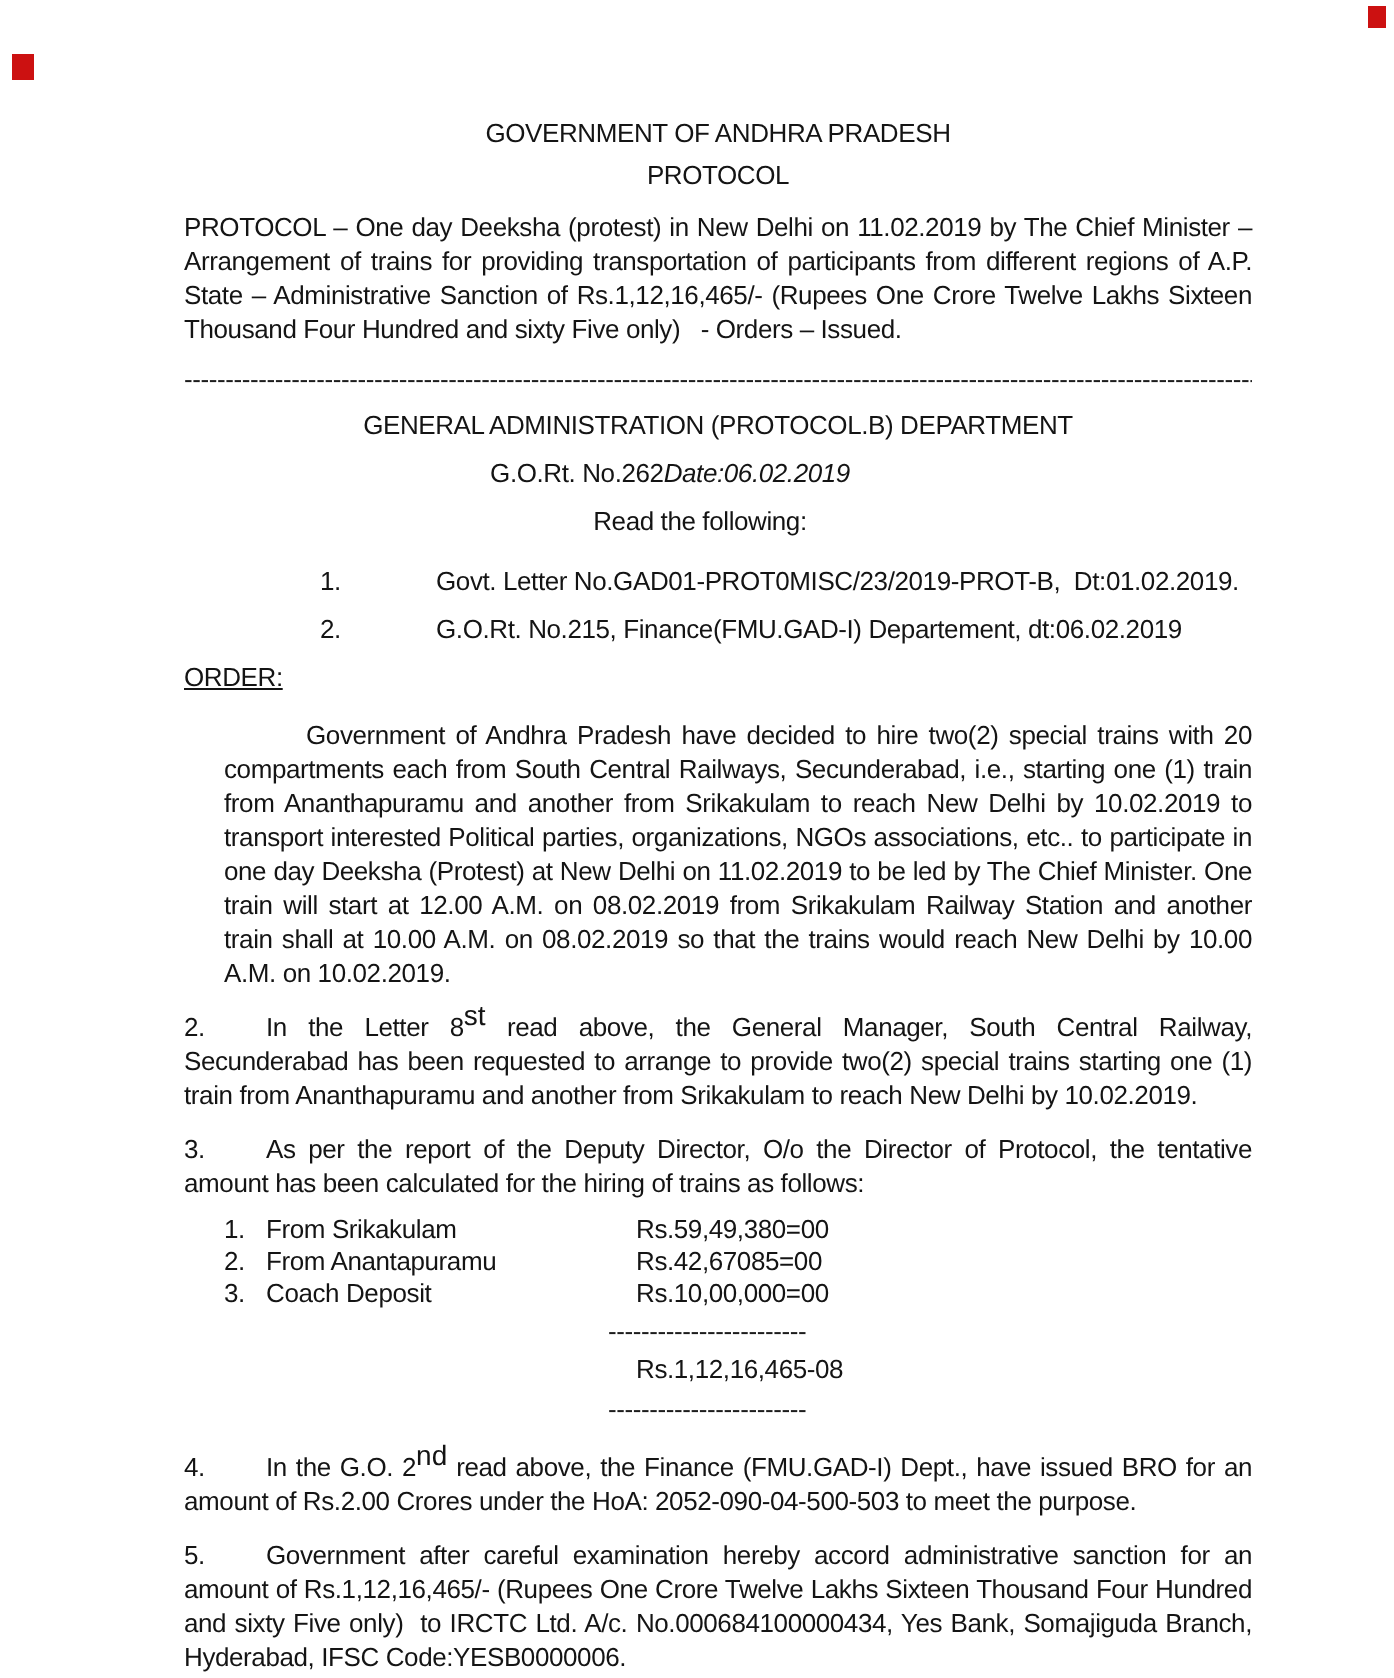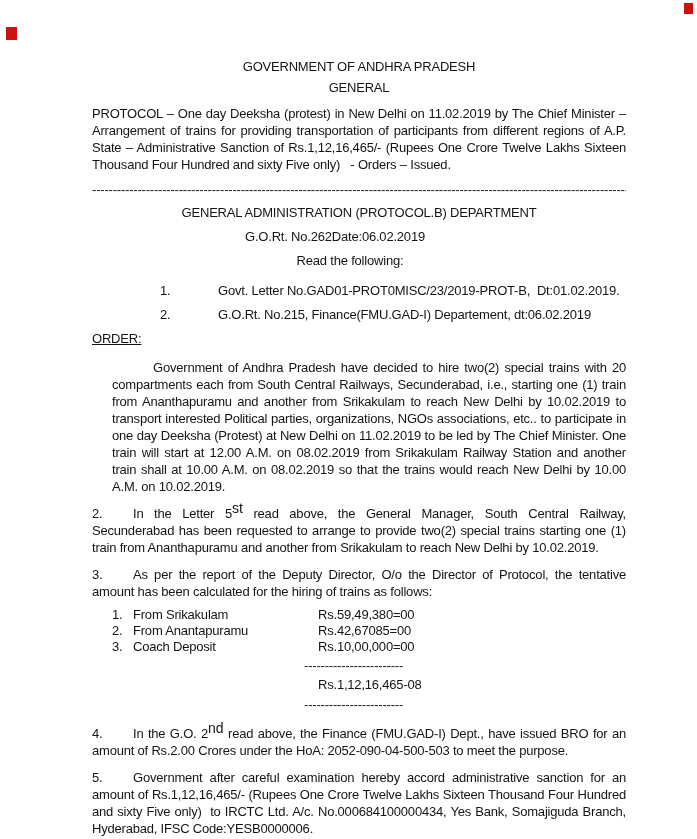--- a/index.html
+++ b/index.html
@@ -18,21 +18,21 @@
   .corner-mark{position:absolute;background:var(--corner_mark,#cc1111);}
   .corner-mark.tl{left:6px;top:27px;width:11px;height:13px;}
   .corner-mark.tr{left:684px;top:3px;width:9px;height:11px;}
   .center{text-align:center;}
   .title{margin:0;}
   .abstract{margin-top:4px;}
   .subject{margin:9px 0 0 0;text-align:justify;white-space:pre-wrap;}
   .dashline{margin-top:8px;height:17px;white-space:nowrap;overflow:hidden;color:#1c1c1c;}
   .dept{margin-top:6px;}
   .goline{margin-top:7px;display:flex;justify-content:center;}
-  .goline .date{margin-right:48px;}
+  .goline .date{margin-right:48px;font-style:italic;}
   .readhead{margin-top:7px;text-align:center;padding-right:18px;}
   .read-item{margin-top:13px;display:flex;white-space:pre-wrap;}
   .read-item + .read-item{margin-top:7px;}
   .read-item .rnum{display:inline-block;width:58px;flex:0 0 58px;padding-left:68px;box-sizing:content-box;}
   .order{margin-top:7px;text-decoration:underline;}
   p.body{margin:10px 0 0 0;text-align:justify;white-space:pre-wrap;}
   p.body.first{margin-top:12px;text-indent:41px;margin-left:20px;}
   .pnum{display:inline-block;width:41px;text-indent:0;}
   sup{font-size:14px;line-height:0;vertical-align:super;letter-spacing:0;}
   .costs{margin-top:7px;padding-left:20px;line-height:16px;}
@@ -45,21 +45,21 @@
   p.body.p4{margin-top:13px;}
 </style>
 </head>
 <body>
 
 <div class="page">
   <div class="corner-mark tl"></div>
   <div class="corner-mark tr"></div>
 
   <div class="center title">GOVERNMENT OF ANDHRA PRADESH</div>
-  <div class="center title abstract">GENERAL</div>
+  <div class="center title abstract">PROTOCOL</div>
 
   <p class="subject">PROTOCOL – One day Deeksha (protest) in New Delhi on 11.02.2019 by The Chief Minister – Arrangement of trains for providing transportation of participants from different regions of A.P. State – Administrative Sanction of Rs.1,12,16,465/- (Rupees One Crore Twelve Lakhs Sixteen Thousand Four Hundred and sixty Five only)   - Orders – Issued.</p>
 
   <div class="dashline">--------------------------------------------------------------------------------------------------------------------------------------------</div>
 
   <div class="center dept">GENERAL ADMINISTRATION (PROTOCOL.B) DEPARTMENT</div>
 
   <div class="goline">
       <span>G.O.Rt. No.262</span>
       <span class="date">Date:06.02.2019</span>
@@ -67,21 +67,21 @@
 
   <div class="readhead">Read the following:</div>
 
   <div class="read-item"><span class="rnum">1.</span><span>Govt. Letter No.GAD01-PROT0MISC/23/2019-PROT-B,  Dt:01.02.2019.</span></div>
   <div class="read-item"><span class="rnum">2.</span><span>G.O.Rt. No.215, Finance(FMU.GAD-I) Departement, dt:06.02.2019</span></div>
 
   <div class="order">ORDER:</div>
 
   <p class="body first">Government of Andhra Pradesh have decided to hire two(2) special trains with 20 compartments each from South Central Railways, Secunderabad, i.e., starting one (1) train from Ananthapuramu and another from Srikakulam to reach New Delhi by 10.02.2019 to transport interested Political parties, organizations, NGOs associations, etc.. to participate in one day Deeksha (Protest) at New Delhi on 11.02.2019 to be led by The Chief Minister. One train will start at 12.00 A.M. on 08.02.2019 from Srikakulam Railway Station and another train shall at 10.00 A.M. on 08.02.2019 so that the trains would reach New Delhi by 10.00 A.M. on 10.02.2019.</p>
 
-  <p class="body"><span class="pnum">2.</span><span>In the Letter 5</span><sup>st</sup><span> read above, the General Manager, South Central Railway, Secunderabad has been requested to arrange to provide two(2) special trains starting one (1) train from Ananthapuramu and another from Srikakulam to reach New Delhi by 10.02.2019.</span></p>
+  <p class="body"><span class="pnum">2.</span><span>In the Letter 8</span><sup>st</sup><span> read above, the General Manager, South Central Railway, Secunderabad has been requested to arrange to provide two(2) special trains starting one (1) train from Ananthapuramu and another from Srikakulam to reach New Delhi by 10.02.2019.</span></p>
 
   <p class="body"><span class="pnum">3.</span><span>As per the report of the Deputy Director, O/o the Director of Protocol, the tentative amount has been calculated for the hiring of trains as follows:</span></p>
 
   <div class="costs">
     <div class="cost-row">
         <span class="cnum">1.</span>
         <span class="clabel">From Srikakulam</span>
         <span>Rs.59,49,380=00</span>
       </div>
     <div class="cost-row">

